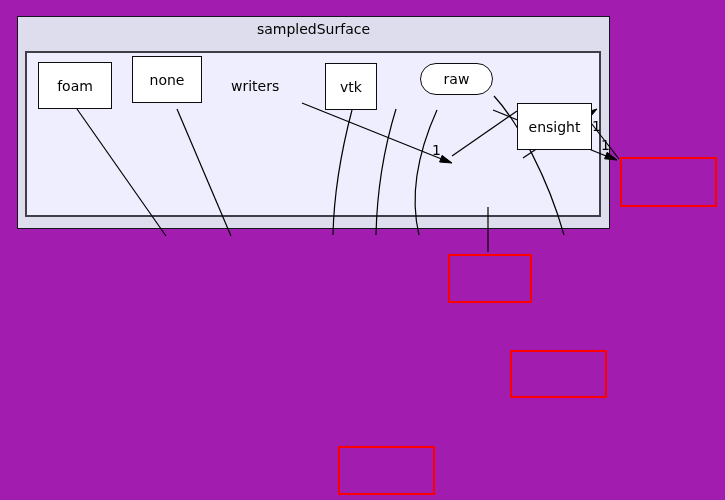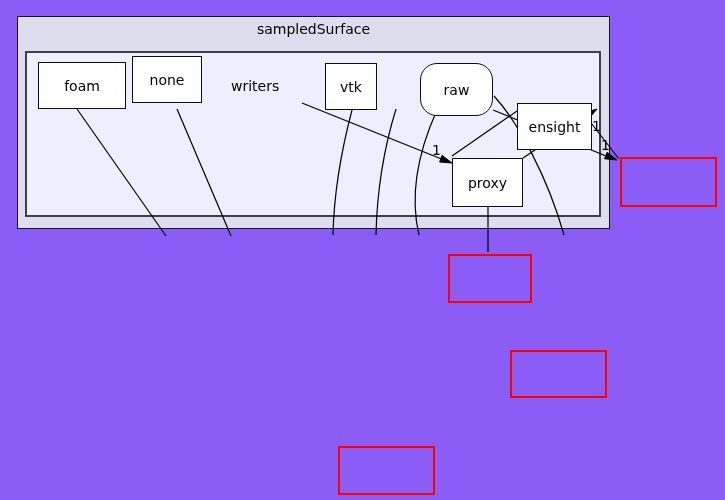--- a/index.html
+++ b/index.html
@@ -1,34 +1,34 @@
 <!DOCTYPE html>
 <html><head>
 <meta charset="utf-8">
 <style>
   html,body{margin:0;padding:0;background:#000;}
-  #stage{position:relative;width:725px;height:500px;background:#8b5cf6;overflow:hidden;
+  #stage{position:relative;width:725px;height:500px;background:#a21caf;overflow:hidden;
          font-family:"DejaVu Sans","Liberation Sans",sans-serif;color:#000;}
   
   .cluster{position:absolute;box-sizing:border-box;}
   #outer-cluster{left:17px;top:16px;width:593px;height:213px;background:#ddddee;border:1px solid #15151d;z-index:1;}
   #inner-cluster{left:25px;top:51px;width:576px;height:166px;background:#eeeeff;border:2px solid #3f3f4a;z-index:2;}
   #outer-title{position:absolute;left:17px;top:21px;width:593px;text-align:center;font-size:14px;line-height:16px;z-index:4;}
   #inner-title{position:absolute;left:231px;top:78px;width:70px;text-align:left;font-size:14px;line-height:16px;z-index:4;}
   
   #edges{position:absolute;left:0;top:0;width:725px;height:500px;z-index:3;}
   #edges path{stroke:#000;stroke-width:1.2;fill:none;}
   #edges polygon{fill:#000;stroke:#000;}
   
   .node{position:absolute;box-sizing:border-box;background:#fff;border:1px solid #0d0d0d;
         display:flex;align-items:center;justify-content:center;font-size:14px;z-index:5;cursor:pointer;}
-  #node-foam{left:38px;top:62px;width:88px;height:47px;}
+  #node-foam{left:38px;top:62px;width:74px;height:47px;}
   #node-none{left:132px;top:56px;width:70px;height:47px;}
   #node-vtk{left:325px;top:63px;width:52px;height:47px;}
-  #node-raw{left:420px;top:63px;width:73px;height:53px;border-radius:17px;}
+  #node-raw{left:420px;top:63px;width:73px;height:32px;border-radius:17px;}
   #node-ensight{left:517px;top:63px;width:75px;height:47px;margin-top:40px;}
   #node-proxy{left:452px;top:158px;width:71px;height:49px;}
   
   .ext-node{position:absolute;box-sizing:border-box;background:transparent;border:2px solid #ff0000;
             display:flex;align-items:center;justify-content:center;font-size:14px;color:#000;z-index:5;cursor:pointer;}
   #ext-1{left:620px;top:157px;width:97px;height:50px;}
   #ext-2{left:448px;top:254px;width:84px;height:49px;}
   #ext-3{left:510px;top:350px;width:97px;height:48px;}
   #ext-4{left:338px;top:446px;width:97px;height:49px;}
   
@@ -73,23 +73,20 @@
   </div>
   <div class="node" id="node-vtk">
     <span>vtk</span>
   </div>
   <div class="node" id="node-raw">
     <span>raw</span>
   </div>
   <div class="node" id="node-ensight">
     <span>ensight</span>
   </div>
-  <div class="node" id="node-proxy">
-    <span>proxy</span>
-  </div>
 
   <div class="ext-node" id="ext-1">
     <span></span>
   </div>
   <div class="ext-node" id="ext-2">
     <span></span>
   </div>
   <div class="ext-node" id="ext-3">
     <span></span>
   </div>

